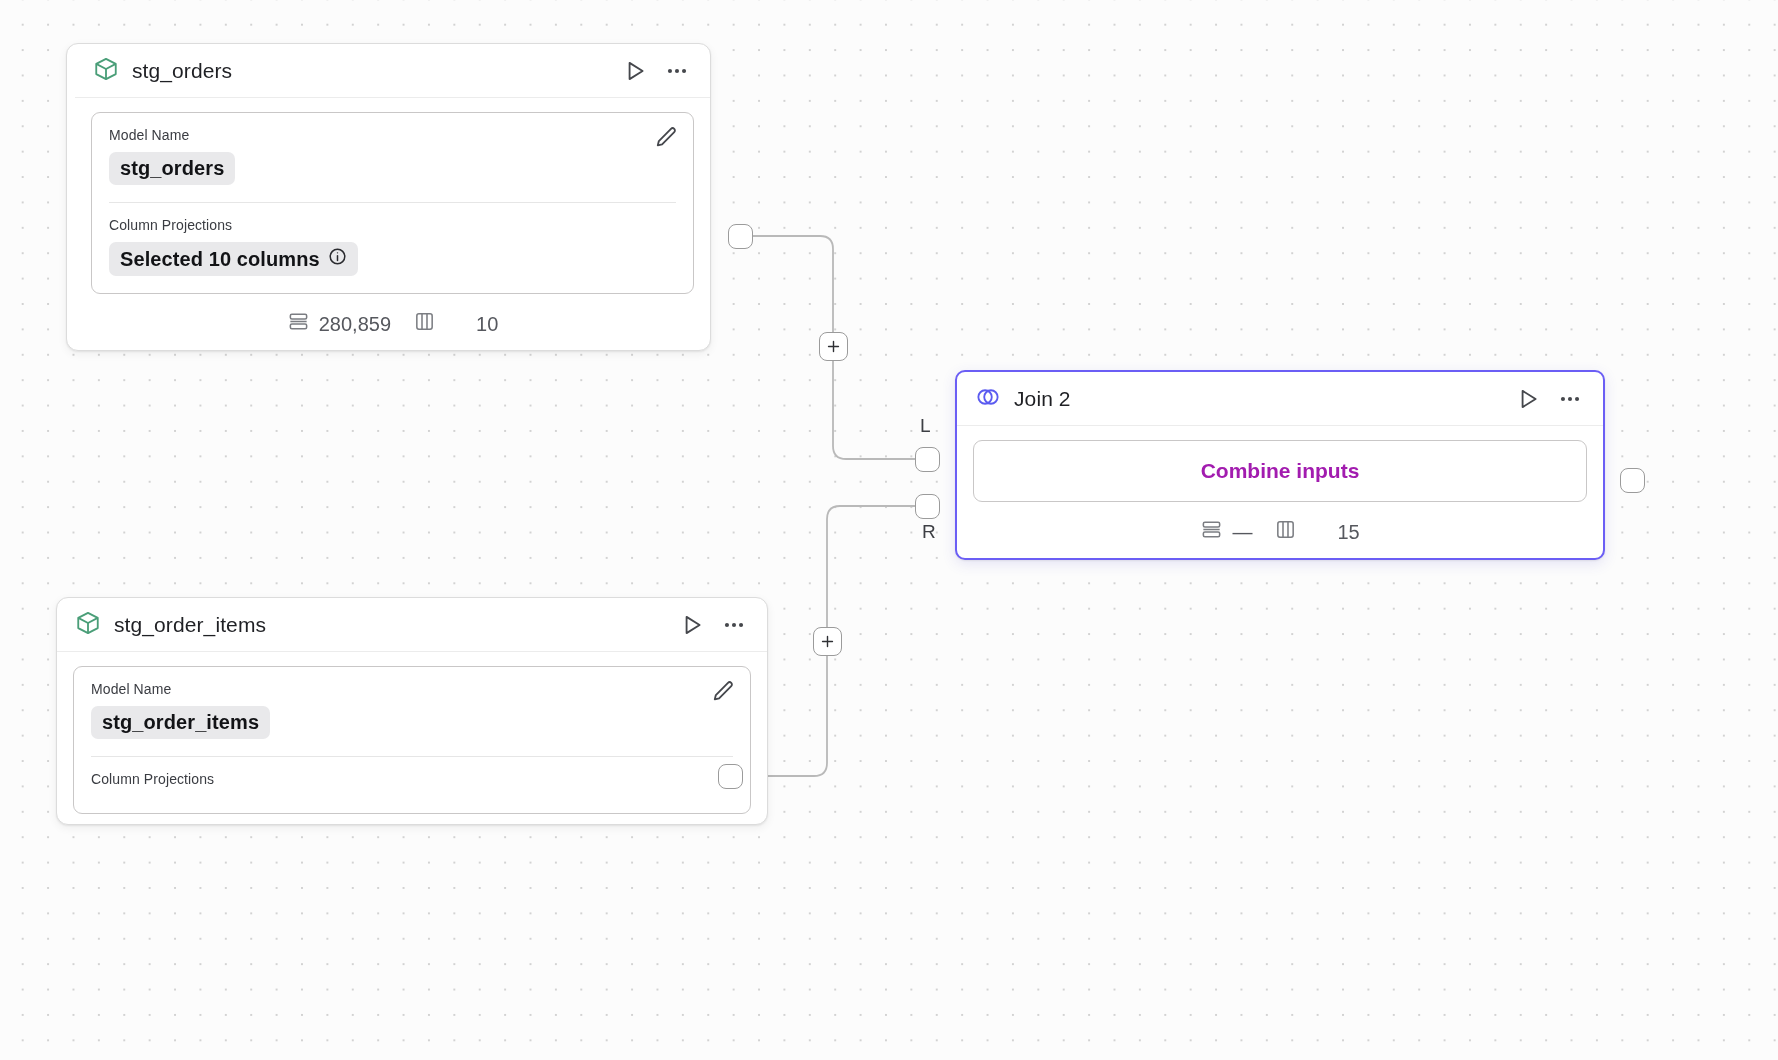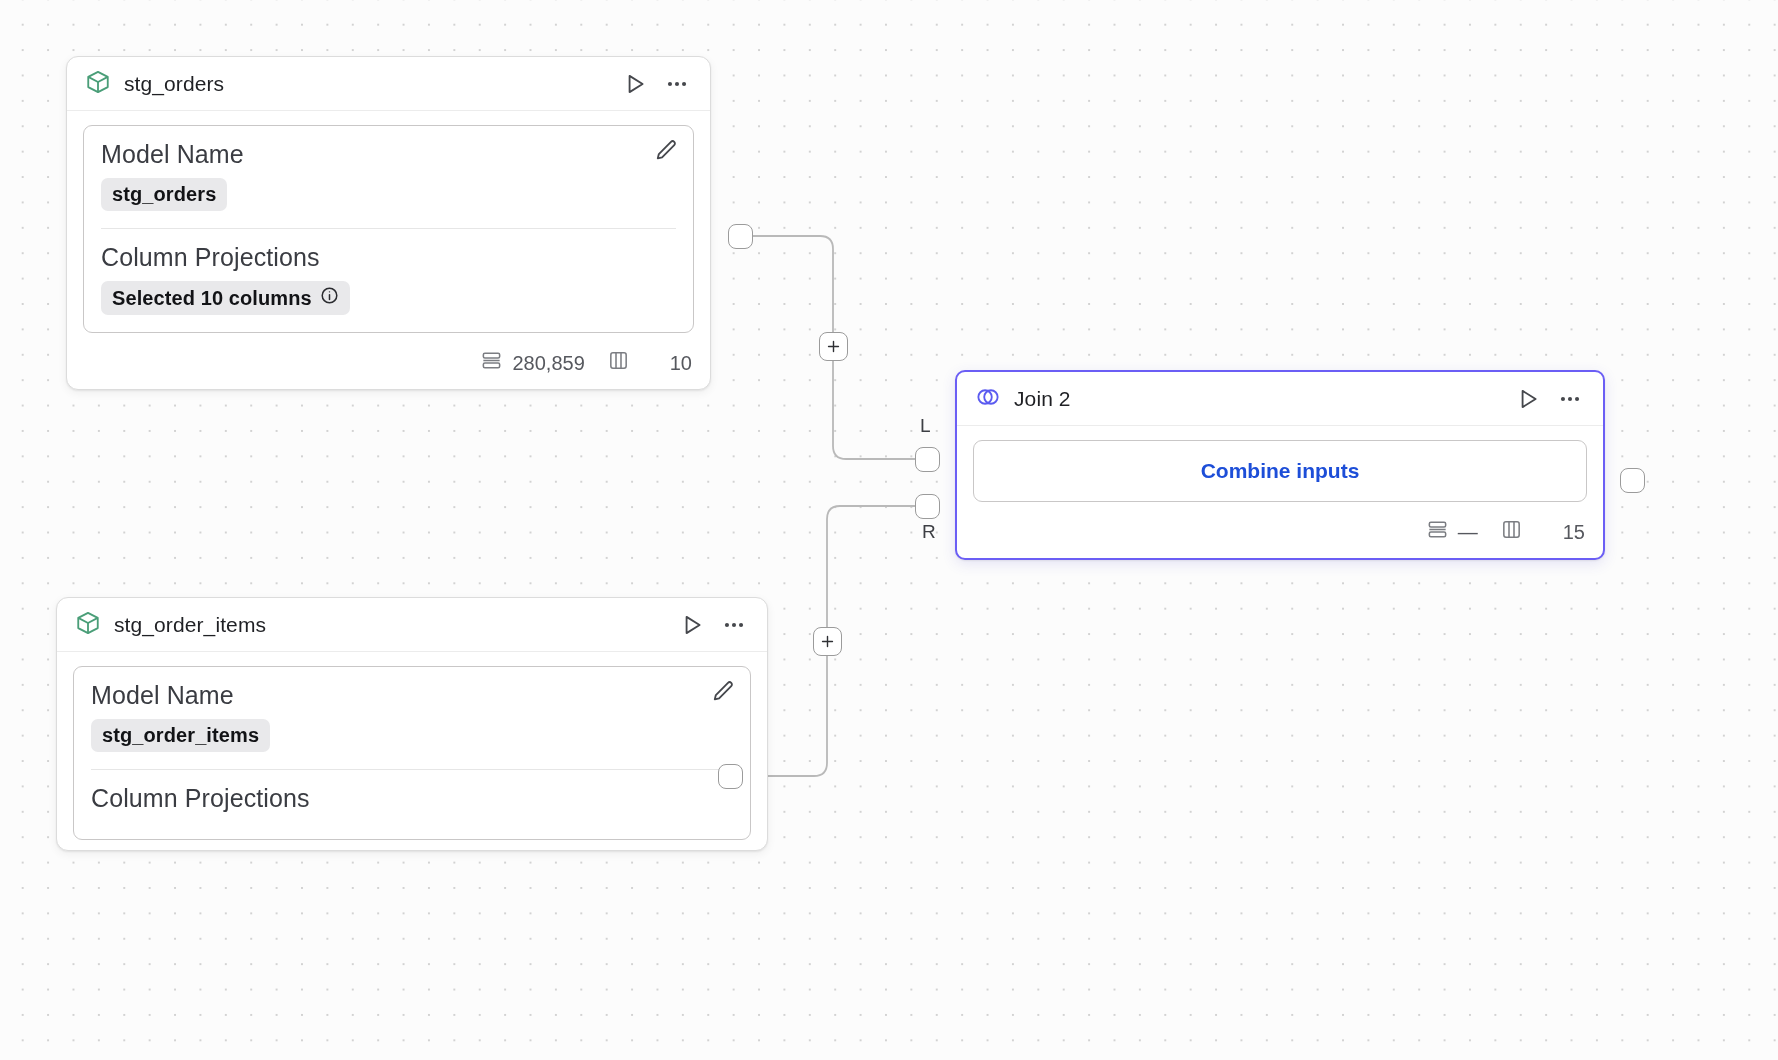--- a/index.html
+++ b/index.html
@@ -80,21 +80,21 @@
 
   .inner-card {
     border: 1px solid #c9c7c7;
     border-radius: 9px;
     padding: 14px 17px 17px 17px;
     background: #fff;
     position: relative;
   }
 
   .field-label {
-    font-size: 25px;
+    font-size: 14px;
     color: #3a3c42;
     margin-bottom: 9px;
     letter-spacing: 0.1px;
   }
 
   .chip {
     display: inline-flex;
     align-items: center;
     gap: 8px;
     background: #e9e9eb;
@@ -115,21 +115,21 @@
   .pencil-btn {
     position: absolute;
     top: 12px;
     right: 14px;
     cursor: pointer;
   }
 
   .node-footer {
     display: flex;
     align-items: center;
-    justify-content: flex-end;
+    justify-content: center;
     gap: 9px;
     padding: 6px 18px 12px 18px;
     font-size: 20px;
     color: #56585e;
   }
   .stat {
     display: flex;
     align-items: center;
     gap: 9px;
   }
@@ -137,21 +137,21 @@
 
   .combine-box {
     border: 1px solid #c9c7c7;
     border-radius: 9px;
     height: 60px;
     display: flex;
     align-items: center;
     justify-content: center;
     font-size: 21px;
     font-weight: bold;
-    color: #1d4ed8;
+    color: #a21caf;
     background: #fff;
     cursor: pointer;
   }
 
   
   .handle {
     position: absolute;
     width: 25px;
     height: 25px;
     border: 1.6px solid #9b9b9b;
@@ -187,21 +187,21 @@
 
 <div id="canvas">
 
   <svg id="edges" viewBox="0 0 1778 1060" xmlns="http://www.w3.org/2000/svg">
 
     <path d="M 753 236 H 820 Q 833 236 833 249 V 446 Q 833 459 846 459 H 915" fill="none" stroke="#b9b9b9" stroke-width="1.8"></path>
 
     <path d="M 742 776 H 814 Q 827 776 827 763 V 519 Q 827 506 840 506 H 915" fill="none" stroke="#b9b9b9" stroke-width="1.8"></path>
   </svg>
 
-  <div class="node" style="left:66px; top:56px; width:645px;">
+  <div class="node" style="left:66px; top:43px; width:645px;padding-left:8px;">
     <div class="node-header">
       <span class="node-icon">
         <svg width="26" height="26" viewBox="0 0 24 24" fill="none" stroke="#4a9e78" stroke-width="1.7" stroke-linejoin="round">
           <path d="M12 2.6 21 7.3v9.4L12 21.4 3 16.7V7.3z"></path>
           <path d="M3 7.3 12 12l9-4.7"></path>
           <path d="M12 12v9.4"></path>
         </svg>
       </span>
       <span class="node-title">stg_orders</span>
       <span class="hdr-actions">

